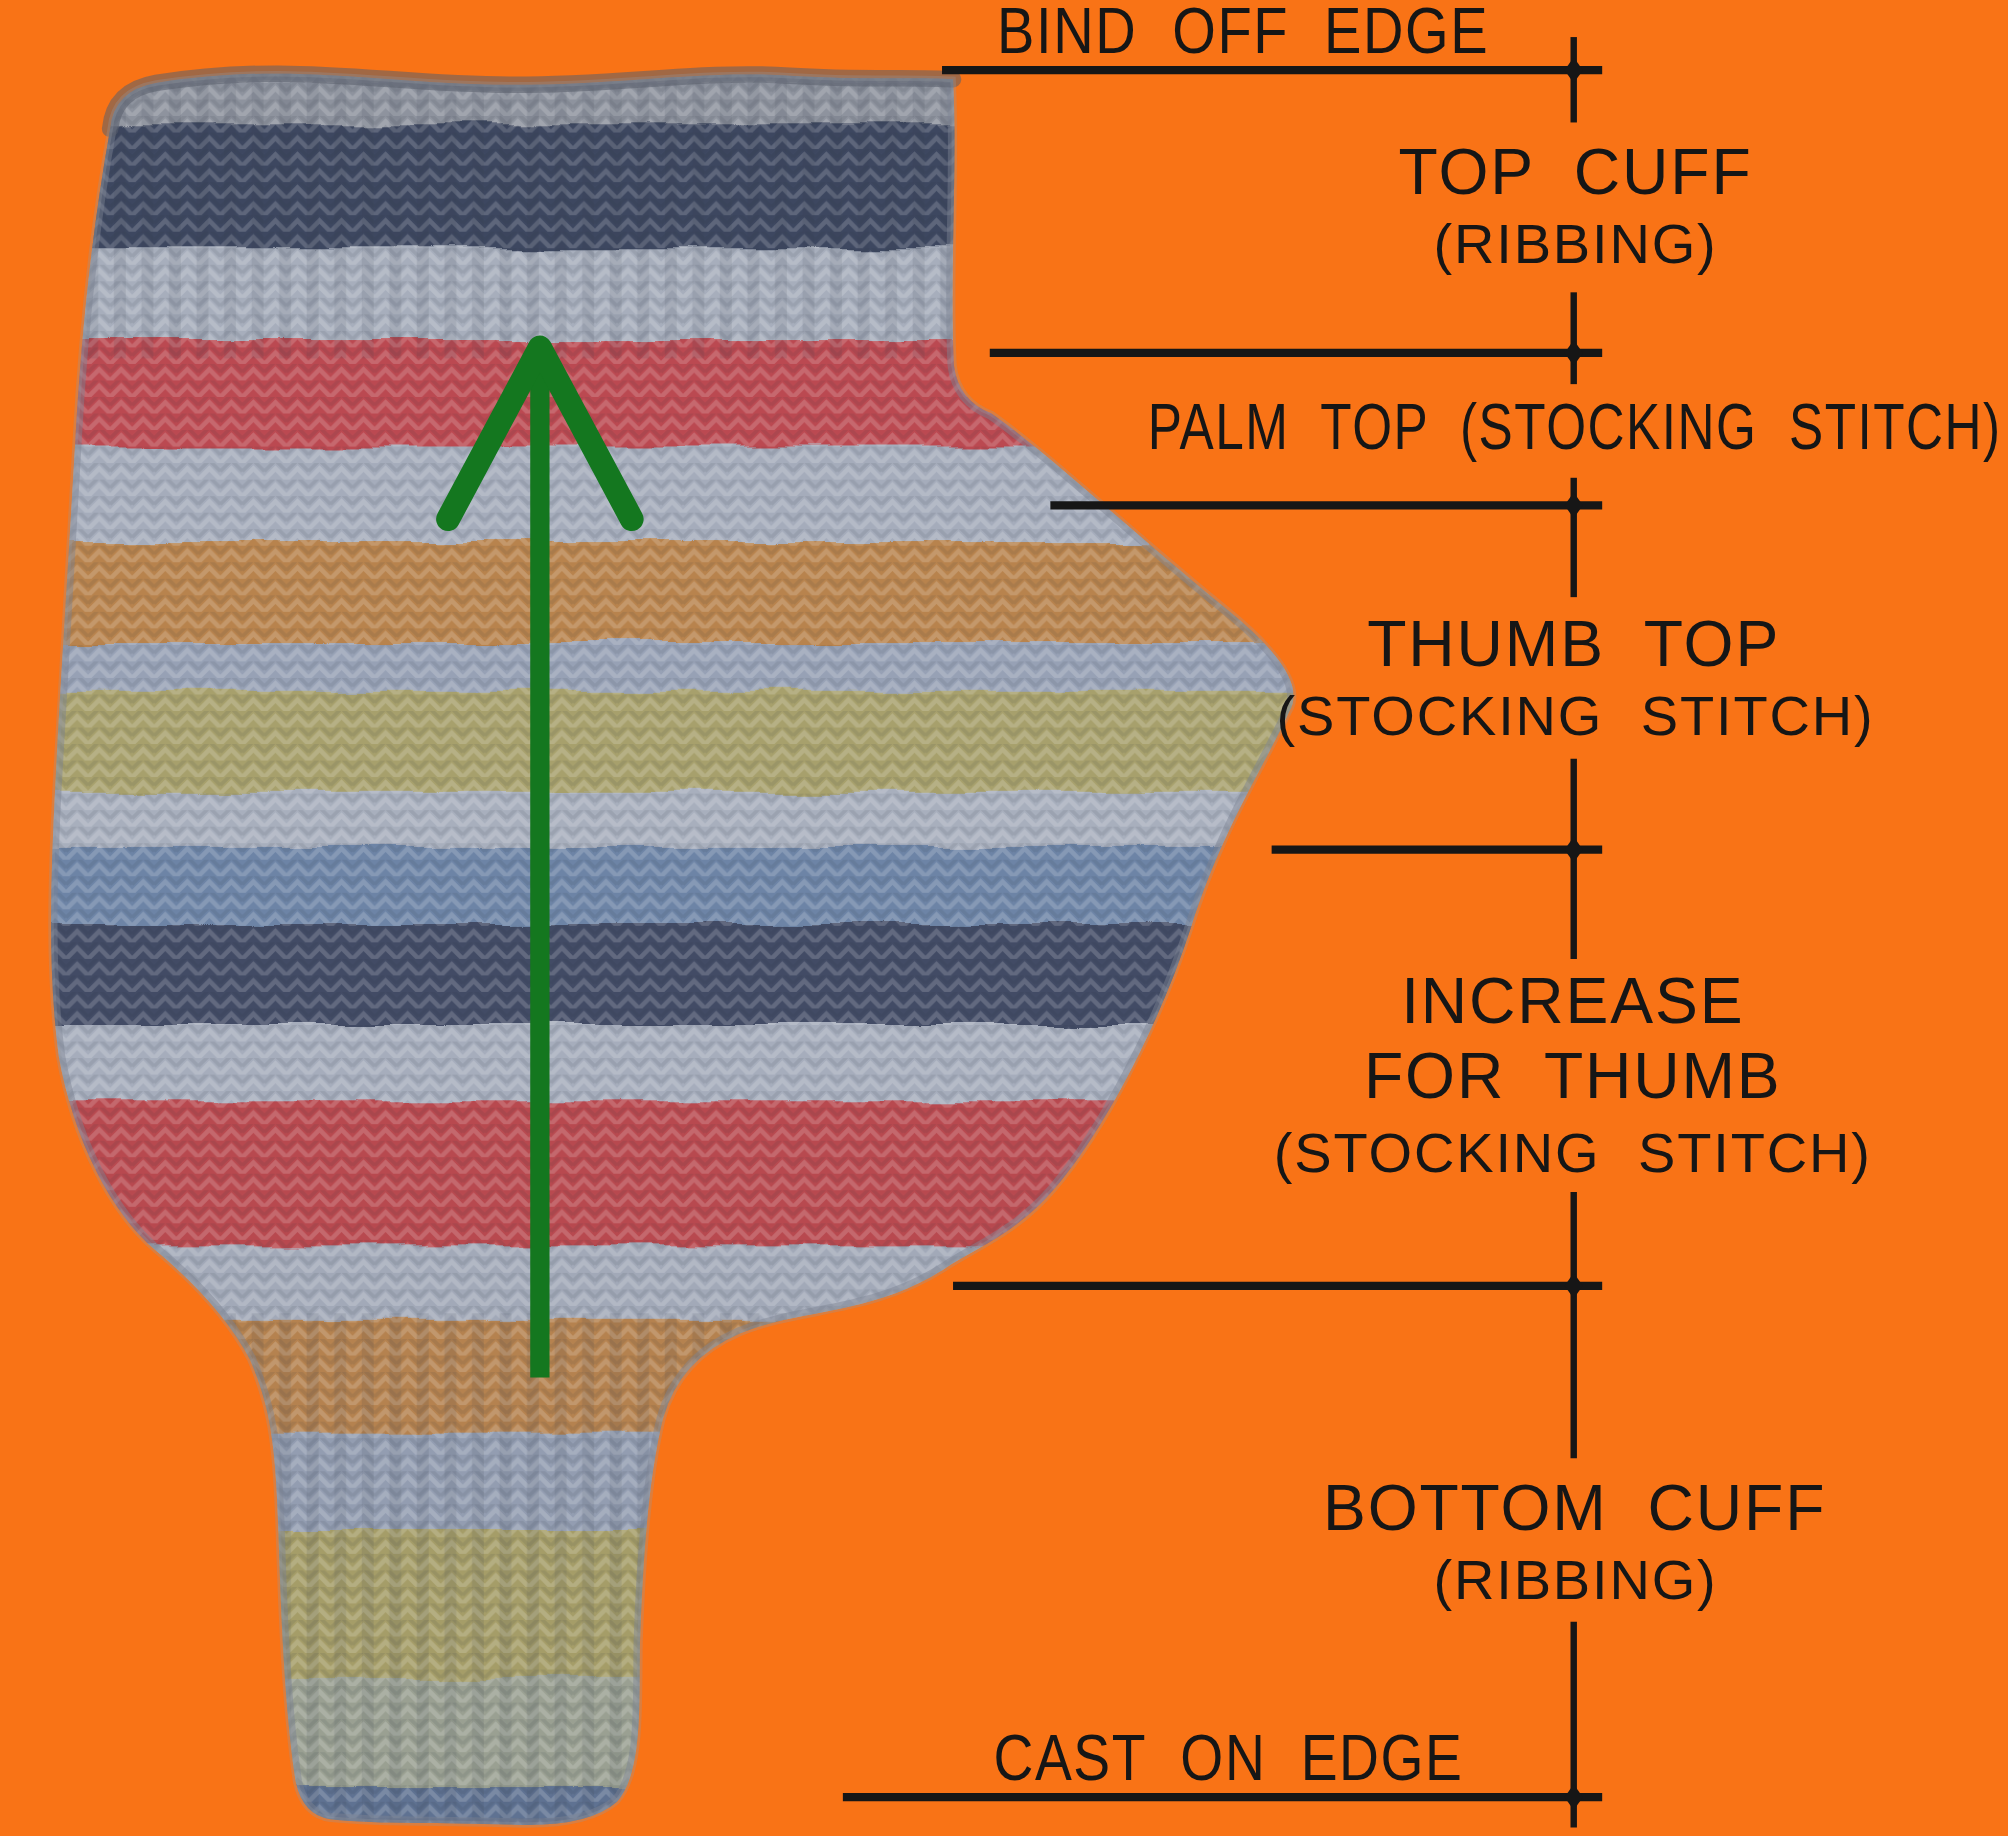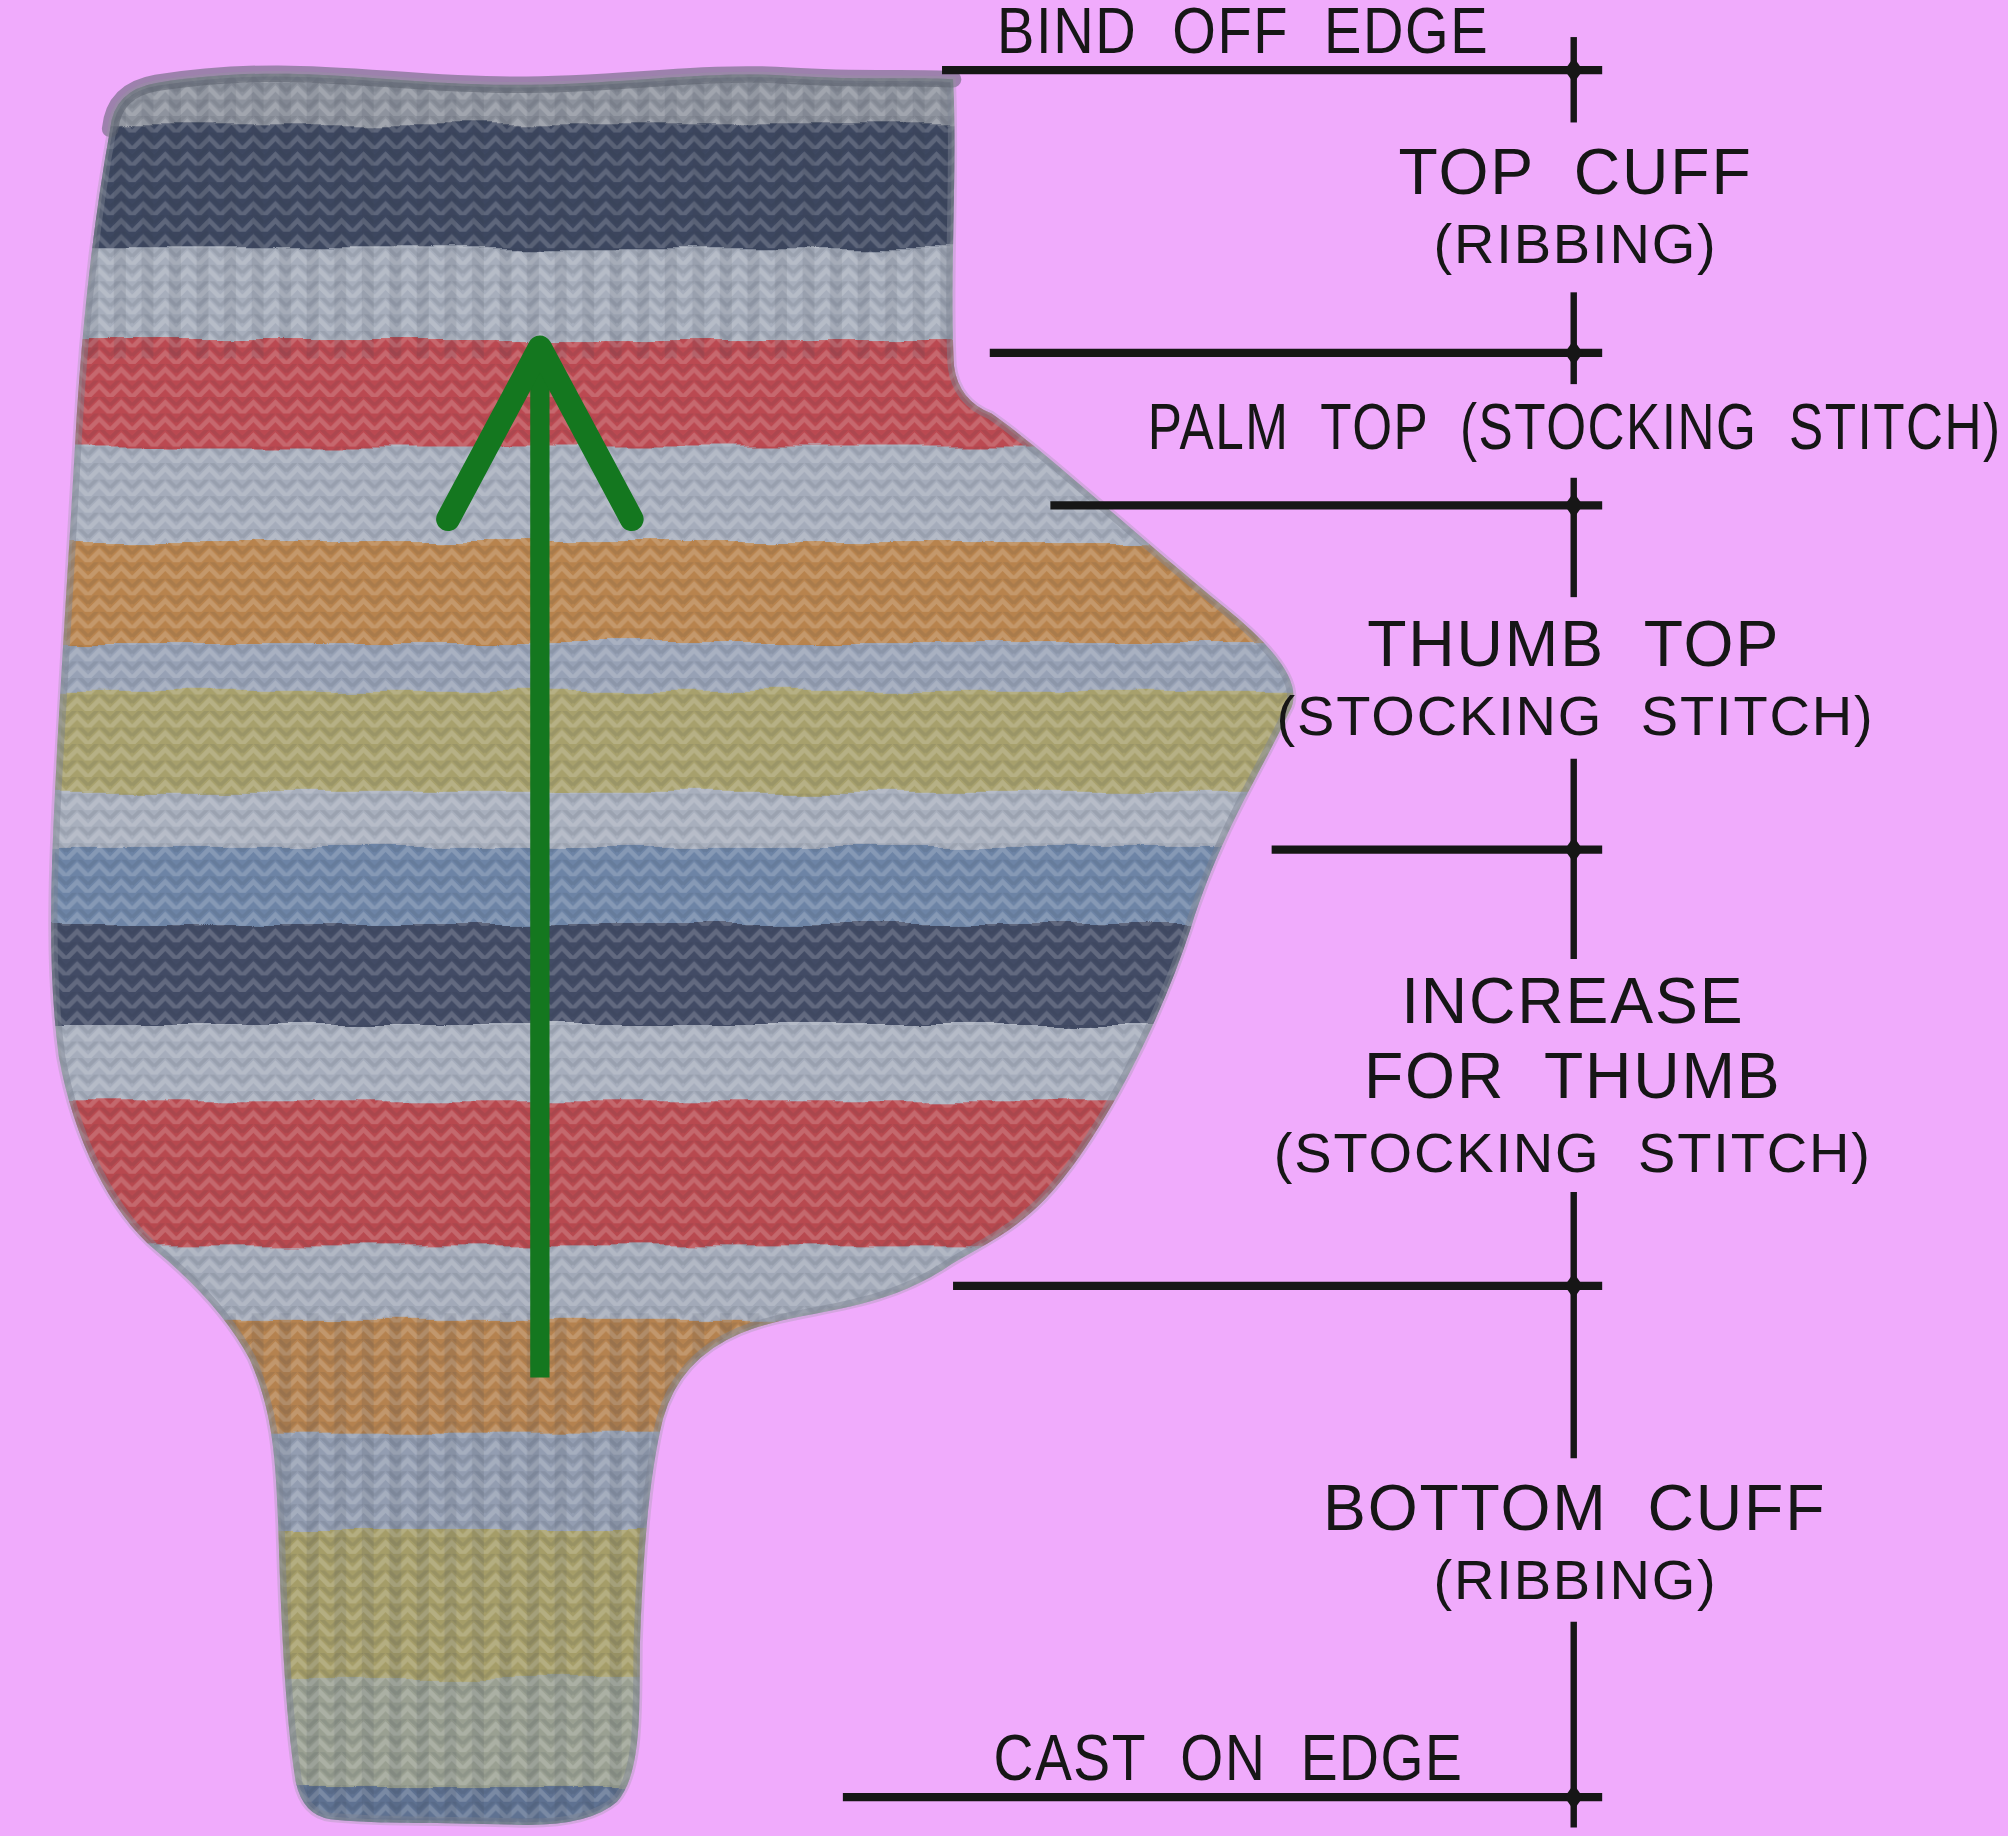--- a/index.html
+++ b/index.html
@@ -16,21 +16,21 @@
     fill:#161616;
     letter-spacing:2px;
     word-spacing:22px;
   }
   .lbl-main{font-size:70px;}
   .lbl-sub{font-size:61px;}
 </style>
 </head>
 <body>
 
-<div class="canvas" style="background: #f0abfc;">
+<div class="canvas" style="background: #f97316;">
 <svg width="2008" height="1837" viewBox="0 0 2187 2000" xmlns="http://www.w3.org/2000/svg">
 
   <defs>
     <clipPath id="gloveClip">
       <path d="M 120 140
                Q 124 98 170 90
                C 320 66 420 92 560 92
                C 680 92 760 76 860 82
                C 940 87 1000 83 1038 86
                C 1043 180 1034 300 1039 398

